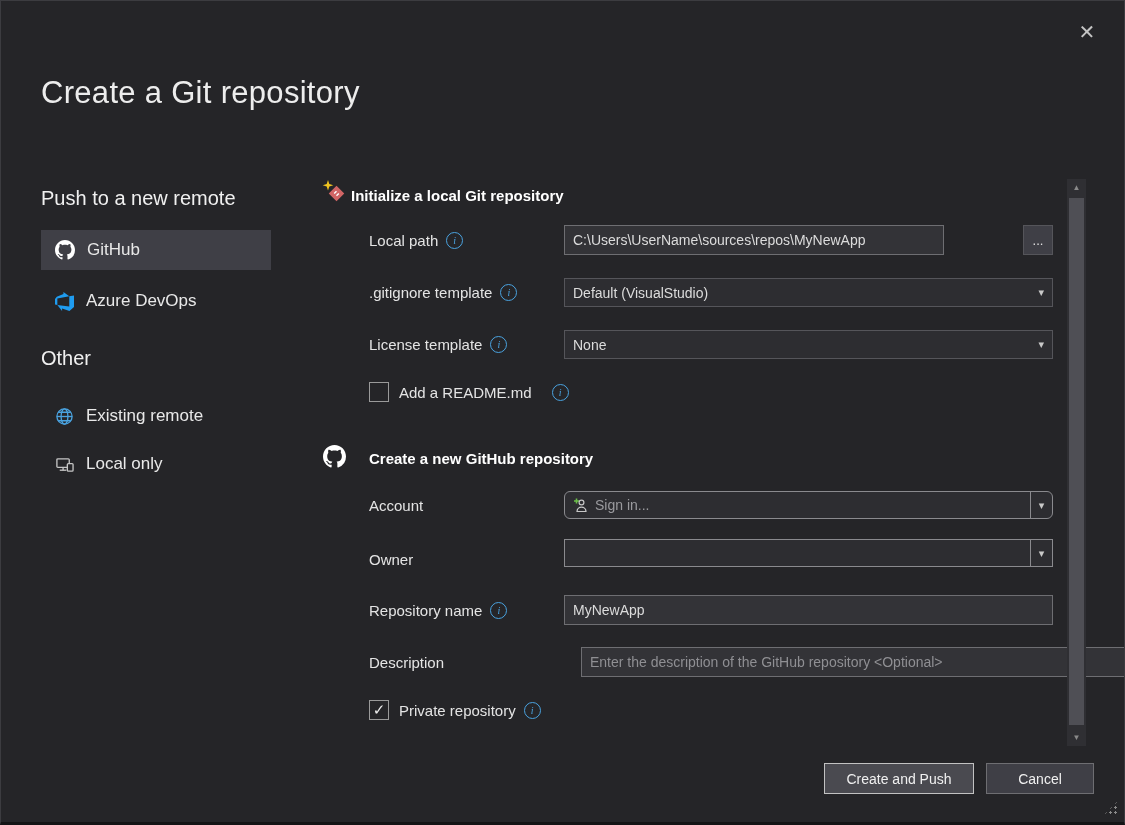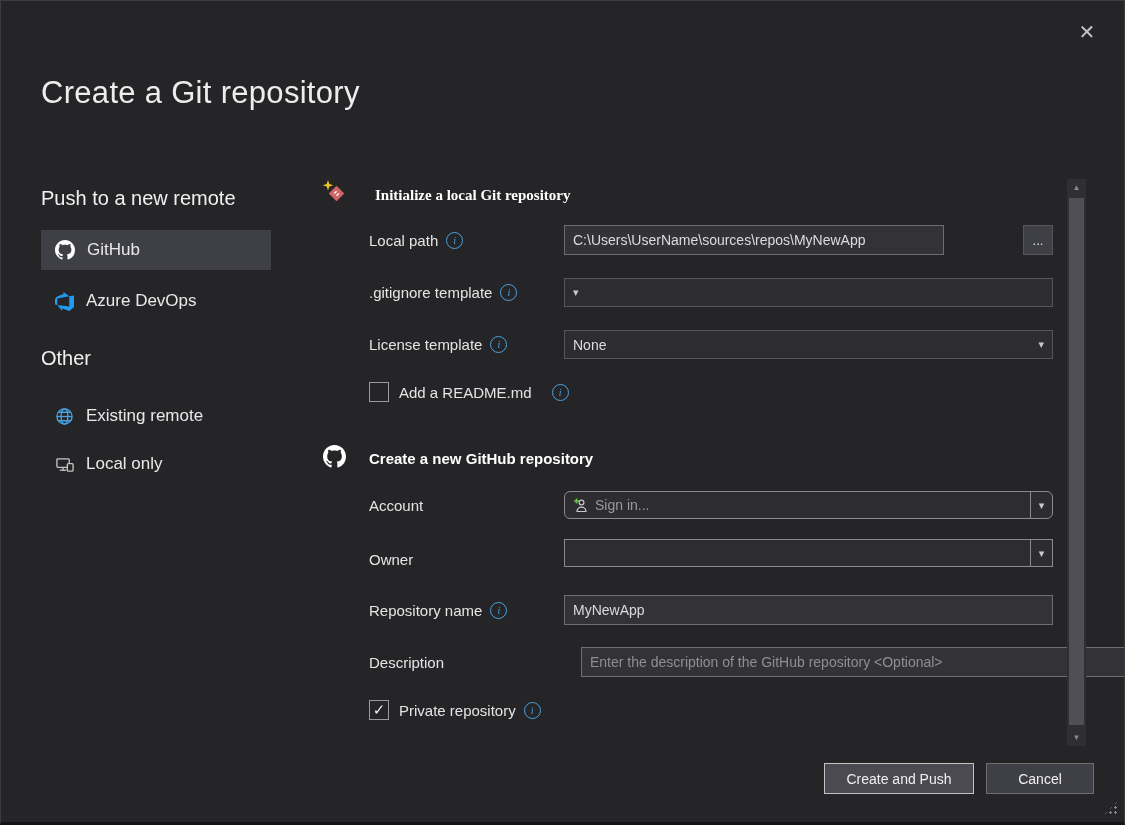--- a/index.html
+++ b/index.html
@@ -112,34 +112,35 @@
   <span>Local only</span>
 </div>
 
 <span class="abs" style="left:320px;top:178px;">
   <svg width="26" height="26" viewBox="0 0 26 26">
     <path d="M7 1 L8.3 5 L12.3 6.3 L8.3 7.6 L7 11.6 L5.7 7.6 L1.7 6.3 L5.7 5 Z" fill="#f0c420"></path>
     <rect x="10" y="9" width="11" height="11" transform="rotate(45 15.5 14.5)" fill="#d16565"></rect>
     <path d="M13.2 14.5 l2.3 -2.3 M15.5 16.8 l2.3 -2.3" stroke="#ffffff" stroke-width="1.4"></path>
   </svg>
 </span>
-<div class="abs section-heading" style="left:374px;top:186px;font-family:Liberation Serif, serif;">Initialize a local Git repository</div>
+<div class="abs section-heading" style="left:350px;top:186px;">Initialize a local Git repository</div>
 
 <div class="abs form-label" style="left:368px;top:224px;height:30px;">
   <span>Local path</span>
   <span class="info">i</span>
 </div>
 <input class="abs textbox" style="left: 563px; top: 224px; width: 380px;" value="C:\Users\UserName\sources\repos\MyNewApp">
 <div class="abs browse-btn" style="left:1022px;top:224px;">...</div>
 
 <div class="abs form-label" style="left:368px;top:277px;height:29px;">
   <span>.gitignore template</span>
   <span class="info">i</span>
 </div>
 <div class="abs dropdown" style="left:563px;top:277px;width:489px;">
+  <span class="dd-text">Default (VisualStudio)</span>
   <span class="dd-arrow">▾</span>
 </div>
 
 <div class="abs form-label" style="left:368px;top:329px;height:29px;">
   <span>License template</span>
   <span class="info">i</span>
 </div>
 <div class="abs dropdown" style="left:563px;top:329px;width:489px;">
   <span class="dd-text">None</span>
   <span class="dd-arrow">▾</span>

